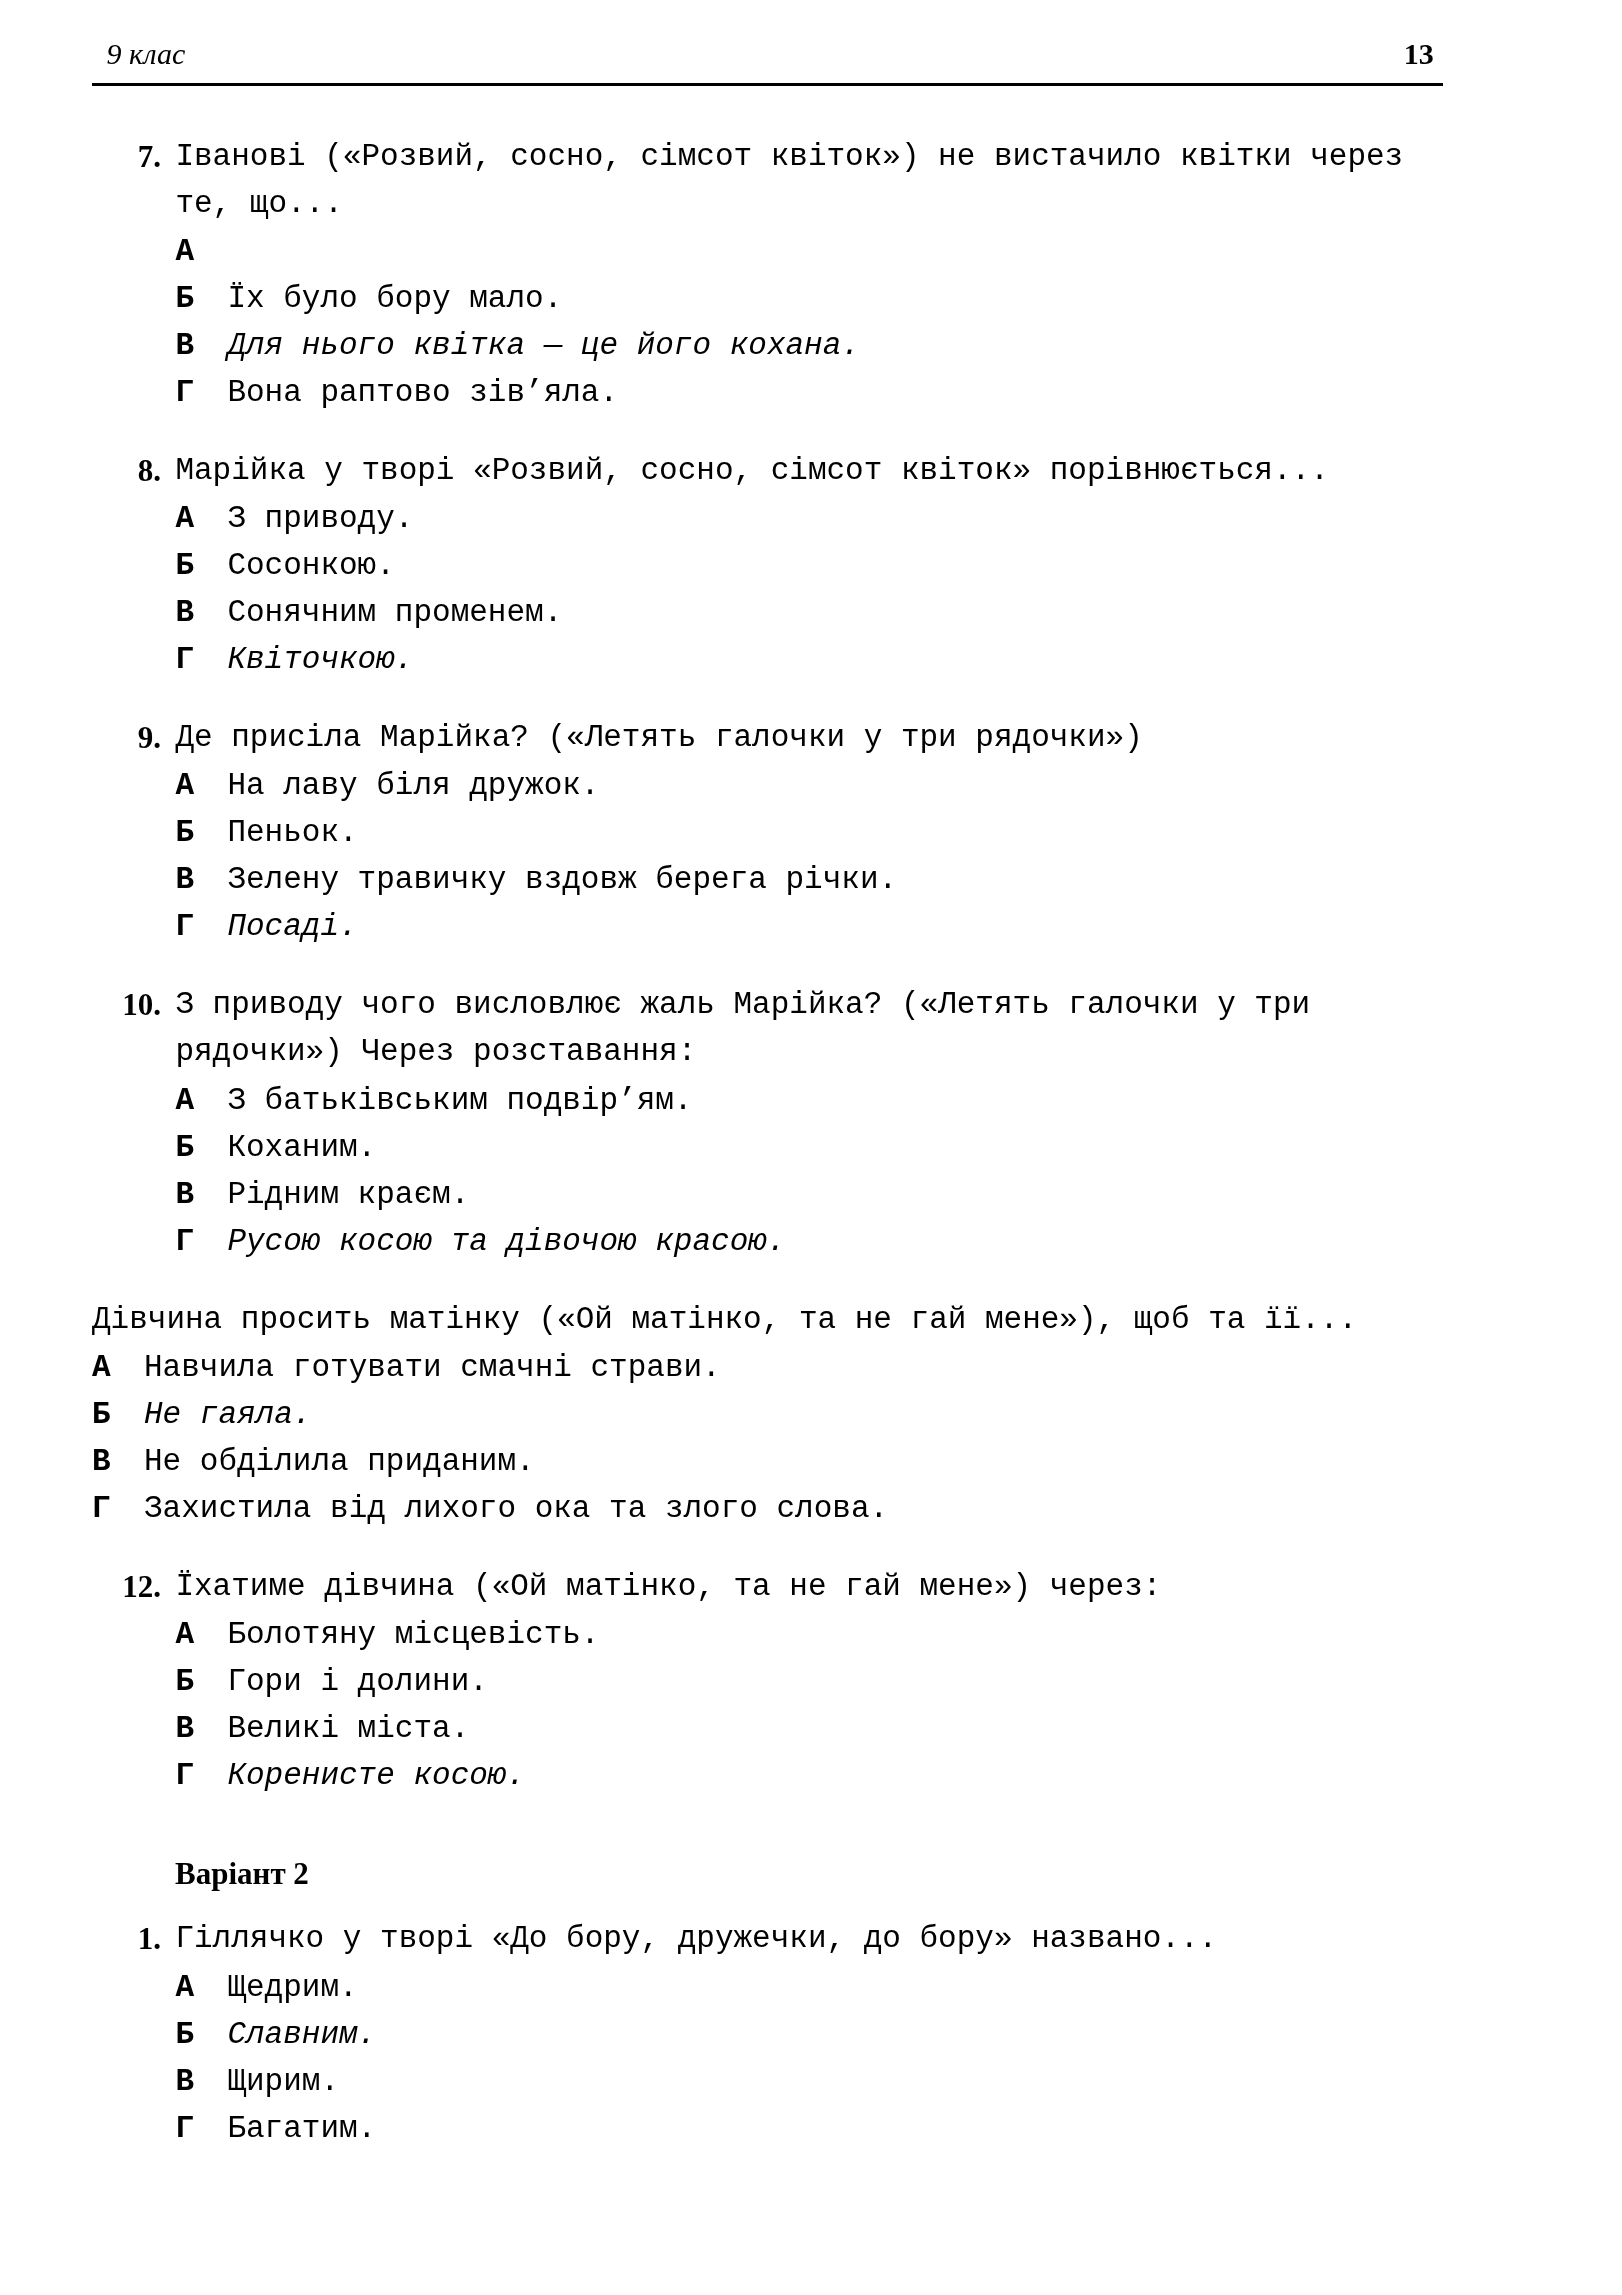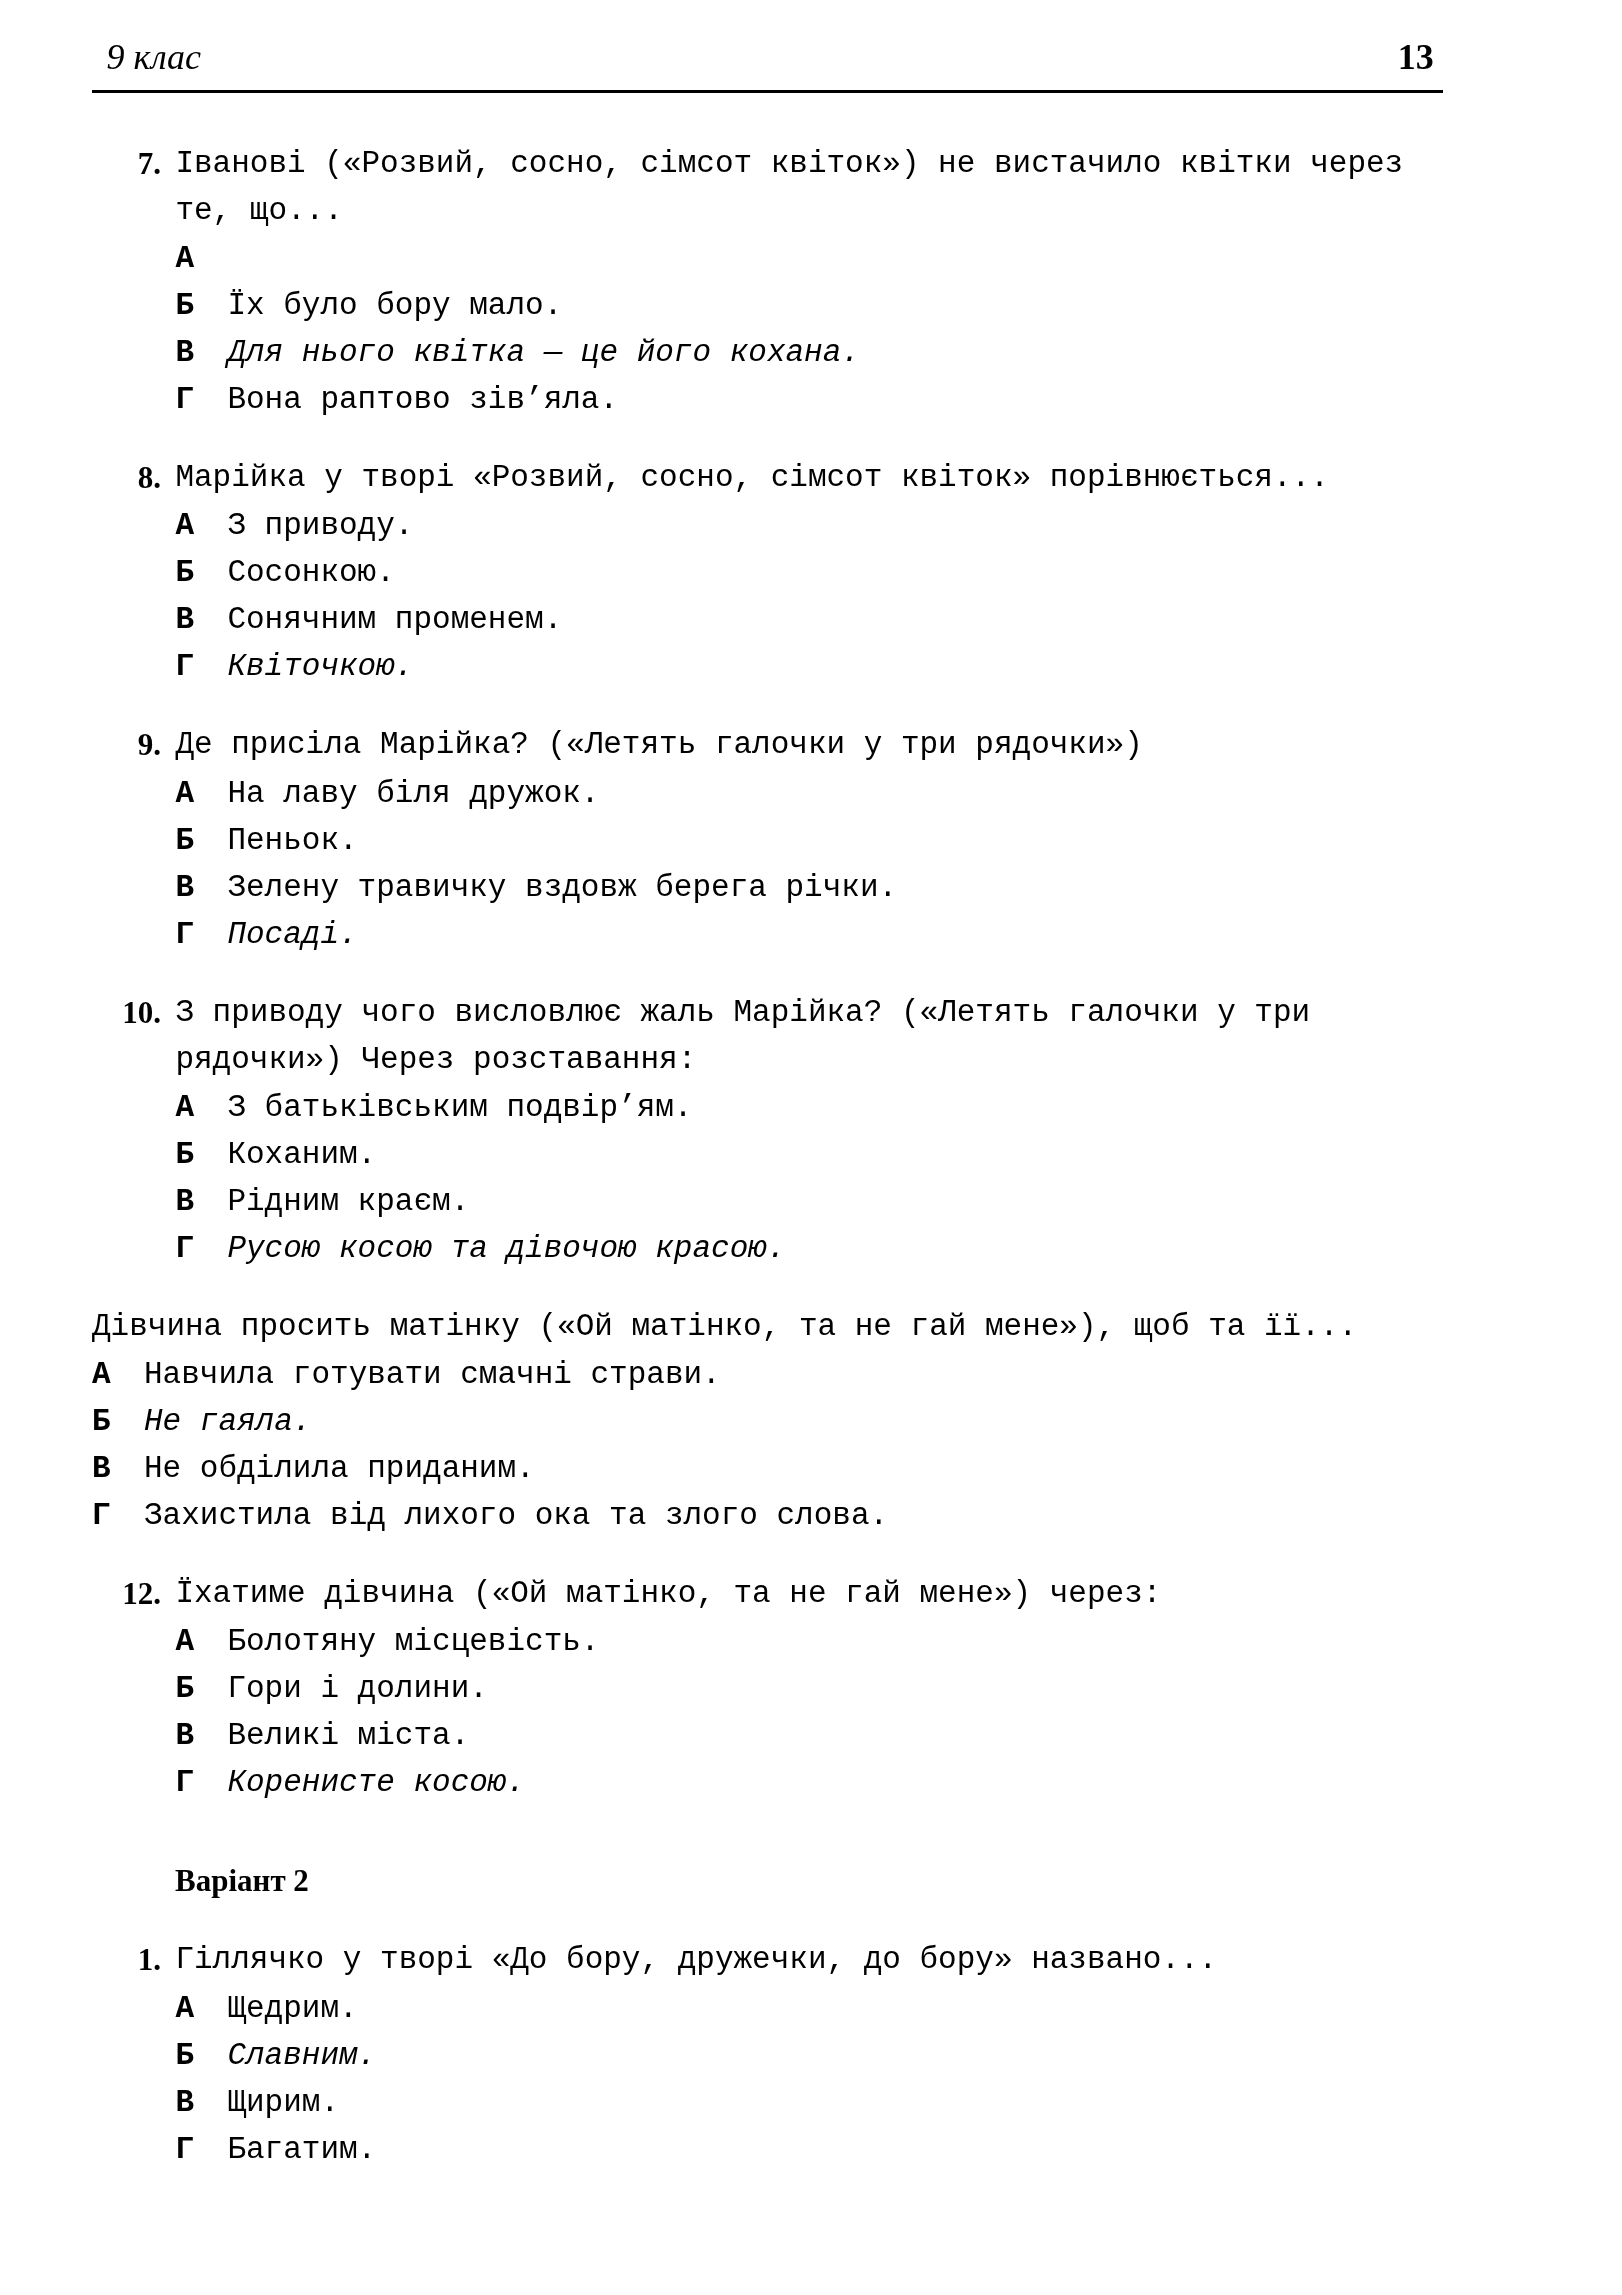--- a/index.html
+++ b/index.html
@@ -19,21 +19,21 @@
     width: 1623px;
     height: 2295px;
     padding: 36px 180px 52px 92px;
   }
   .page-header {
     display: flex;
     justify-content: space-between;
     align-items: baseline;
     border-bottom: 3.3px solid #000;
     padding: 0 9.2px 10.5px 14.4px;
-    font-size: 36px;
+    font-size: 30px;
     line-height: 1.2;
   }
   .grade {
     font-style: italic;
   }
   .pagenum {
     font-weight: bold;
     margin-left: 37px;
   }
   .content {
@@ -67,21 +67,21 @@
   .letter {
     flex: none;
     width: 52px;
     font-weight: bold;
   }
   .otext.it {
     font-style: italic;
   }
   .variant-heading {
     font-weight: bold;
-    margin: 51px 0 32px 83px;
+    margin: 51px 0 18px 83px;
   }
 </style>
 </head>
 <body>
 
 <div class="page">
   <div class="page-header">
     <span class="grade">9 клас</span>
     <span class="pagenum">13</span>
   </div>

